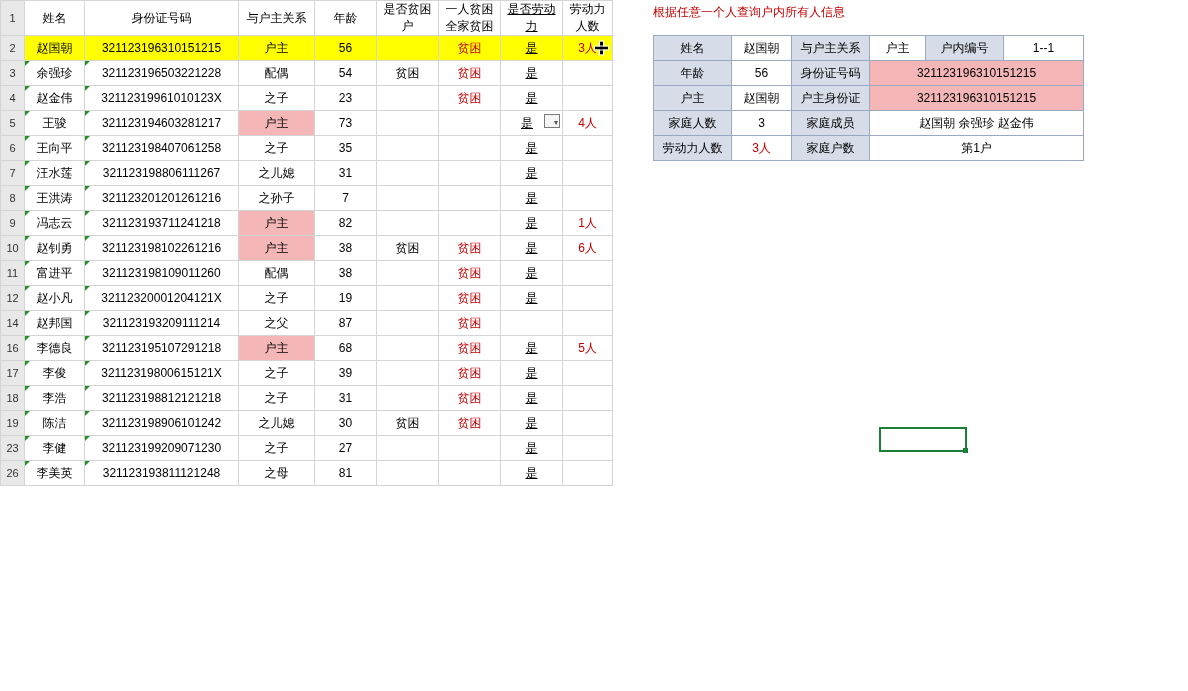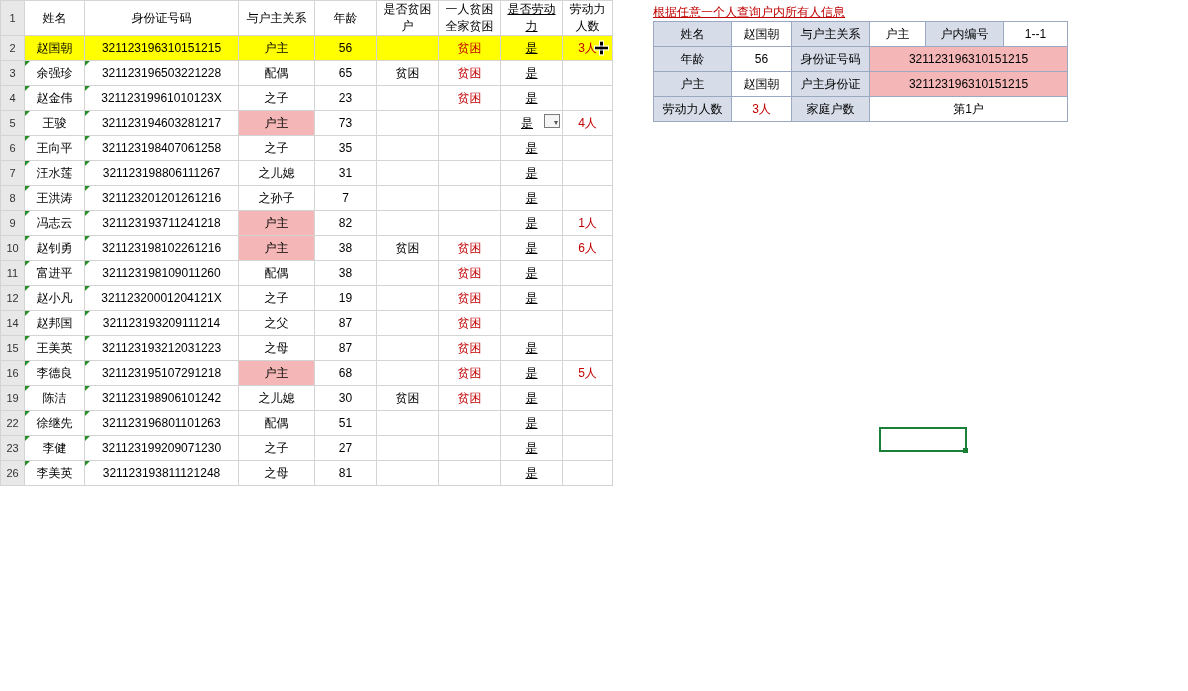--- a/index.html
+++ b/index.html
@@ -64,21 +64,21 @@
     background:#f5f5f5;
     font-size:9px; line-height:12px;
     text-align:center;
     pointer-events:none;
   }
   .smarttag::after{
     content:"▾"; font-size:8px; position:absolute; right:1px; top:2px; color:#555;
   }
 
   .right { margin-left: 40px; padding-top: 4px; }
-  .caption { color: #c00000; margin-bottom: 0; font-size: 12px; text-decoration: underline; }
+  .caption { color: #c00000; margin-bottom: 14px; font-size: 12px; }
   table.info { border-collapse: collapse; }
   table.info td {
     border: 1px solid #9aa8c2;
     height: 25px;
     text-align: center;
     vertical-align: middle;
     font-size: 12px;
     padding: 0 2px;
     background:#fff;
   }
@@ -137,21 +137,21 @@
             <td class="c-p hl"></td>
             <td class="c-pa hl red">贫困</td>
             <td class="c-l hl">是</td>
             <td class="c-lc hl red">3人<span class="cursor-plus"></span></td>
           </tr>
           <tr>
             <th class="rowhdr">3</th>
             <td class="c-n greenmark">余强珍</td>
             <td class="c-id greenmark">321123196503221228</td>
             <td class="c-r">配偶</td>
-            <td class="c-a">65</td>
+            <td class="c-a">54</td>
             <td class="c-p">贫困</td>
             <td class="c-pa red">贫困</td>
             <td class="c-l">是</td>
             <td class="c-lc red"></td>
           </tr>
           <tr>
             <th class="rowhdr">4</th>
             <td class="c-n greenmark">赵金伟</td>
             <td class="c-id greenmark">32112319961010123X</td>
             <td class="c-r">之子</td>
@@ -254,64 +254,64 @@
             <td class="c-n greenmark">赵邦国</td>
             <td class="c-id greenmark">321123193209111214</td>
             <td class="c-r">之父</td>
             <td class="c-a">87</td>
             <td class="c-p"></td>
             <td class="c-pa red">贫困</td>
             <td class="c-l"></td>
             <td class="c-lc red"></td>
           </tr>
           <tr>
-            <th class="rowhdr">15</th>
-            <td class="c-n greenmark">王美英</td>
-            <td class="c-id greenmark">321123193212031223</td>
-            <td class="c-r">之母</td>
-            <td class="c-a">87</td>
-            <td class="c-p"></td>
-            <td class="c-pa red">贫困</td>
-            <td class="c-l">是</td>
-            <td class="c-lc red"></td>
-          </tr>
-          <tr>
             <th class="rowhdr">16</th>
             <td class="c-n greenmark">李德良</td>
             <td class="c-id greenmark">321123195107291218</td>
             <td class="c-r pink">户主</td>
             <td class="c-a">68</td>
             <td class="c-p"></td>
             <td class="c-pa red">贫困</td>
             <td class="c-l">是</td>
             <td class="c-lc red">5人</td>
+          </tr>
+          <tr>
+            <th class="rowhdr">17</th>
+            <td class="c-n greenmark">李俊</td>
+            <td class="c-id greenmark">32112319800615121X</td>
+            <td class="c-r">之子</td>
+            <td class="c-a">39</td>
+            <td class="c-p"></td>
+            <td class="c-pa red">贫困</td>
+            <td class="c-l">是</td>
+            <td class="c-lc red"></td>
+          </tr>
+          <tr>
+            <th class="rowhdr">18</th>
+            <td class="c-n greenmark">李浩</td>
+            <td class="c-id greenmark">321123198812121218</td>
+            <td class="c-r">之子</td>
+            <td class="c-a">31</td>
+            <td class="c-p"></td>
+            <td class="c-pa red">贫困</td>
+            <td class="c-l">是</td>
+            <td class="c-lc red"></td>
           </tr>
           <tr>
             <th class="rowhdr">19</th>
             <td class="c-n greenmark">陈洁</td>
             <td class="c-id greenmark">321123198906101242</td>
             <td class="c-r">之儿媳</td>
             <td class="c-a">30</td>
             <td class="c-p">贫困</td>
             <td class="c-pa red">贫困</td>
             <td class="c-l">是</td>
             <td class="c-lc red"></td>
           </tr>
           <tr>
-            <th class="rowhdr">22</th>
-            <td class="c-n greenmark">徐继先</td>
-            <td class="c-id greenmark">321123196801101263</td>
-            <td class="c-r">配偶</td>
-            <td class="c-a">51</td>
-            <td class="c-p"></td>
-            <td class="c-pa red"></td>
-            <td class="c-l">是</td>
-            <td class="c-lc red"></td>
-          </tr>
-          <tr>
             <th class="rowhdr">23</th>
             <td class="c-n greenmark">李健</td>
             <td class="c-id greenmark">321123199209071230</td>
             <td class="c-r">之子</td>
             <td class="c-a">27</td>
             <td class="c-p"></td>
             <td class="c-pa red"></td>
             <td class="c-l">是</td>
             <td class="c-lc red"></td>
           </tr>
@@ -333,35 +333,41 @@
   <div class="right">
     <div class="caption">根据任意一个人查询户内所有人信息</div>
     <table class="info">
       <tbody>
           <tr>
         <td class="lbl">姓名</td>
         <td style="width:60px">赵国朝</td>
         <td class="lbl">与户主关系</td>
         <td style="width:56px">户主</td>
         <td class="lbl">户内编号</td>
-        <td style="width:64px">1--1</td>
+        <td style="width:80px">1--1</td>
       </tr>
       <tr>
         <td class="lbl">年龄</td>
         <td>56</td>
         <td class="lbl">身份证号码</td>
         <td class="pinkcell" colspan="3">321123196310151215</td>
       </tr>
       <tr>
         <td class="lbl">户主</td>
         <td>赵国朝</td>
         <td class="lbl">户主身份证</td>
         <td class="pinkcell" colspan="3">321123196310151215</td>
       </tr>
       <tr>
+        <td class="lbl">家庭人数</td>
+        <td>3</td>
+        <td class="lbl">家庭成员</td>
+        <td colspan="3">赵国朝 余强珍 赵金伟</td>
+      </tr>
+      <tr>
         <td class="lbl">劳动力人数</td>
         <td class="redtxt">3人</td>
         <td class="lbl">家庭户数</td>
         <td colspan="3">第1户</td>
       </tr>
     </tbody>
       </table>
   </div>
 </div>
 

